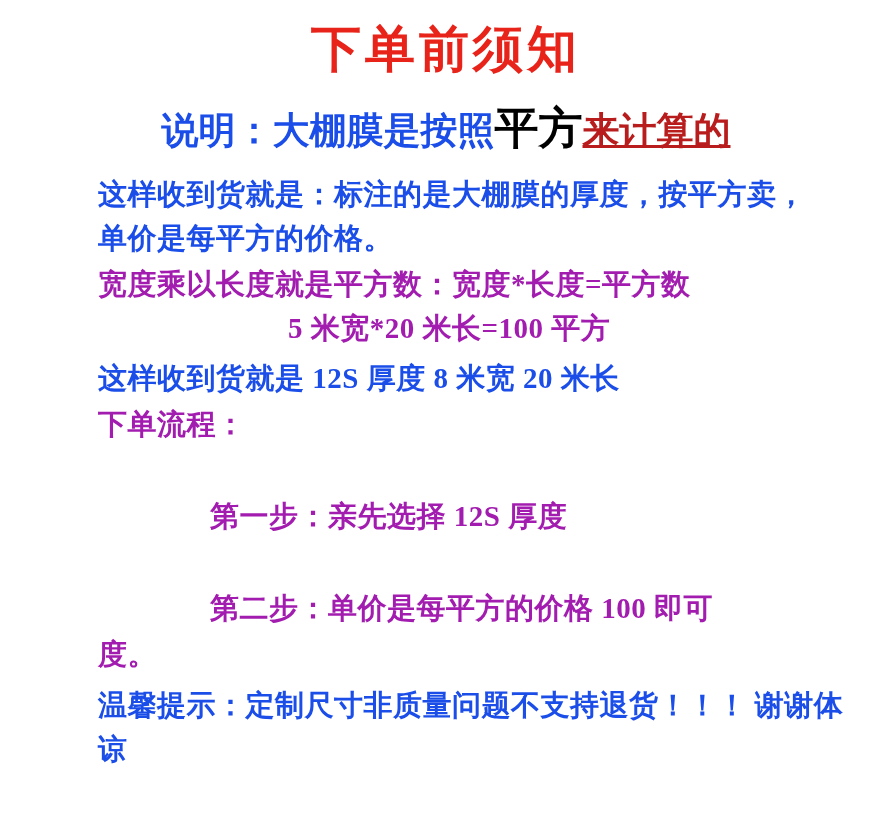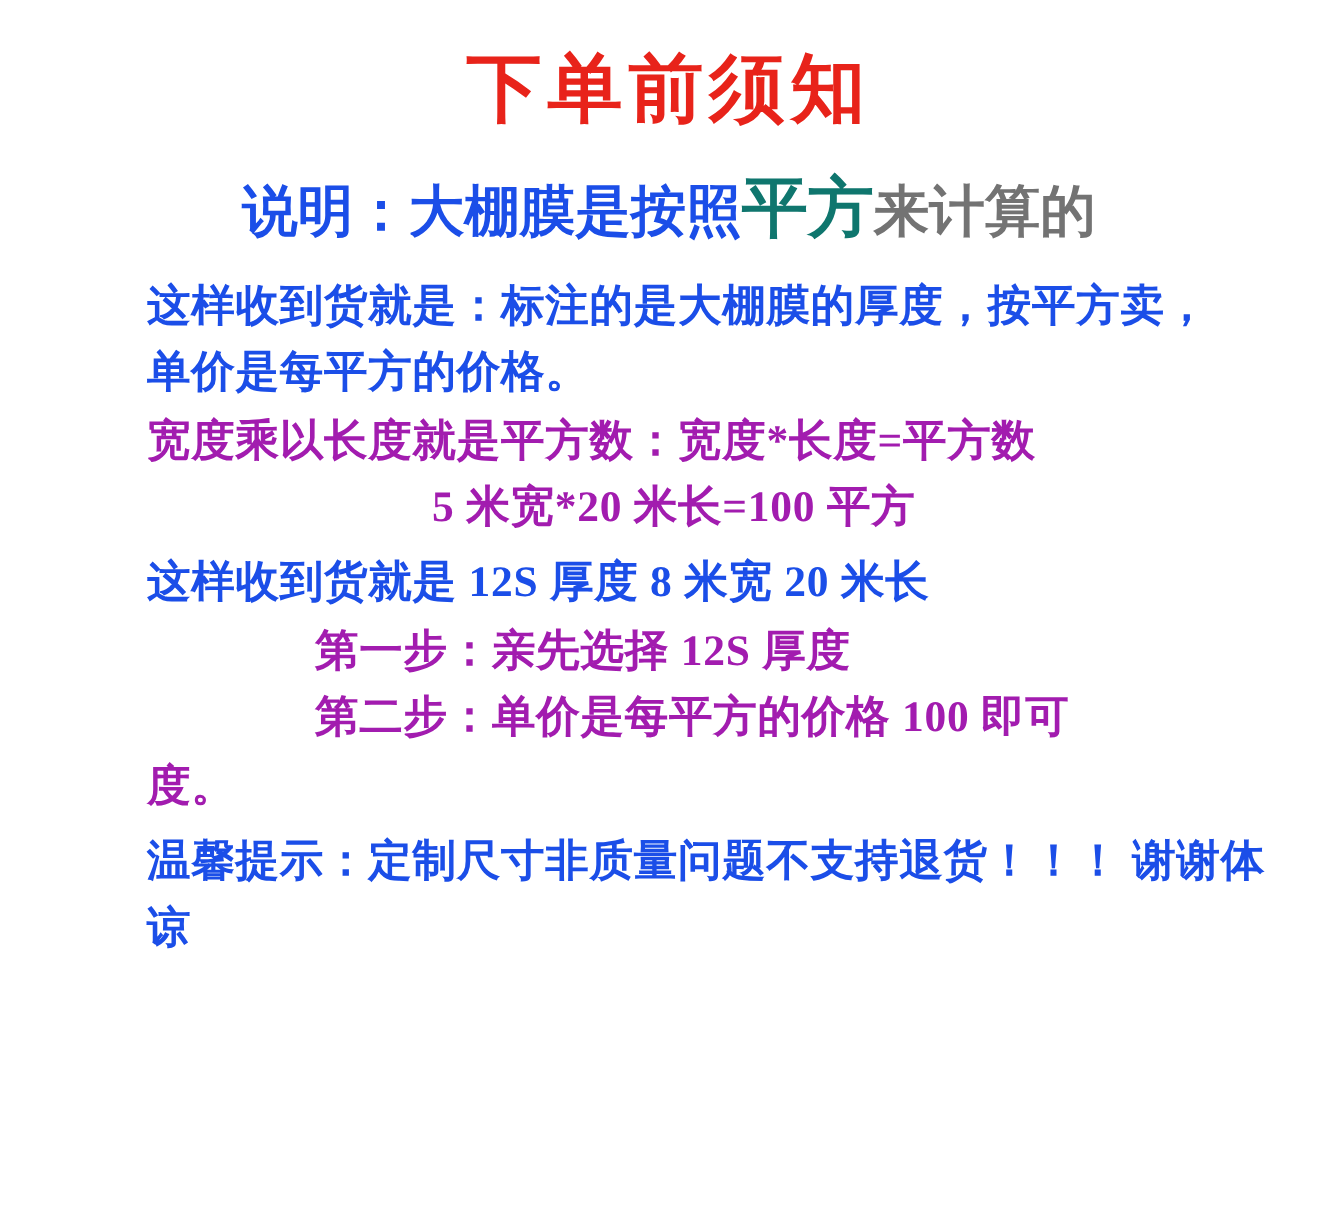--- a/index.html
+++ b/index.html
@@ -19,39 +19,40 @@
     height: 818px;
     box-sizing: border-box;
   }
   .title {
     text-align: center;
     color: #e8231a;
     font-size: 50px;
     font-weight: bold;
     letter-spacing: 4px;
     line-height: 1.1;
-    margin-top: 32px;
+    margin-top: 22px;
     font-family: "Liberation Serif", "DejaVu Serif", serif;
   }
   .subtitle {
     text-align: center;
     font-size: 37px;
     font-weight: bold;
     margin-top: 26px;
     line-height: 1.2;
     white-space: nowrap;
   }
   .subtitle .blue {
     color: #1b4ee8;
   }
   .subtitle .red {
-    color: #737373;
+    color: #b91c1c;
+    text-decoration: underline;
   }
   .subtitle .big-red {
-    color: #0f766e;
+    color: #000000;
     font-size: 44px;
   }
   .body-block {
     margin-top: 16px;
     padding-left: 98px;
     padding-right: 40px;
   }
   .line {
     font-size: 29px;
     font-weight: bold;
@@ -62,20 +63,21 @@
     color: #1b4ee8;
   }
   .red-line {
     color: #a21caf;
   }
   .indent-1 {
     padding-left: 190px;
   }
   .indent-2 {
     padding-left: 112px;
+    margin-top: 48px;
   }
   .spacer-sm { height: 6px; }
   .spacer-xs { height: 2px; }
 </style>
 </head>
 <body>
 
 <div class="page">
 
   <div class="title">下单前须知</div>
@@ -93,20 +95,21 @@
 
     <div class="line red-line">宽度乘以长度就是平方数：宽度*长度=平方数</div>
     <div class="line red-line indent-1">5 米宽*20 米长=100 平方</div>
 
     <div class="spacer-sm"></div>
 
     <div class="line blue-line">这样收到货就是 12S 厚度 8 米宽 20 米长</div>
 
     <div class="spacer-xs"></div>
 
+    <div class="line red-line">下单流程：</div>
     <div class="line red-line indent-2">第一步：亲先选择 12S 厚度</div>
     <div class="line red-line indent-2">第二步：单价是每平方的价格 100 即可</div>
 
     <div class="spacer-xs"></div>
 
     <div class="line red-line">度。</div>
 
     <div class="spacer-sm"></div>
 
     <div class="line blue-line">温馨提示：定制尺寸非质量问题不支持退货！！！ 谢谢体谅</div>

